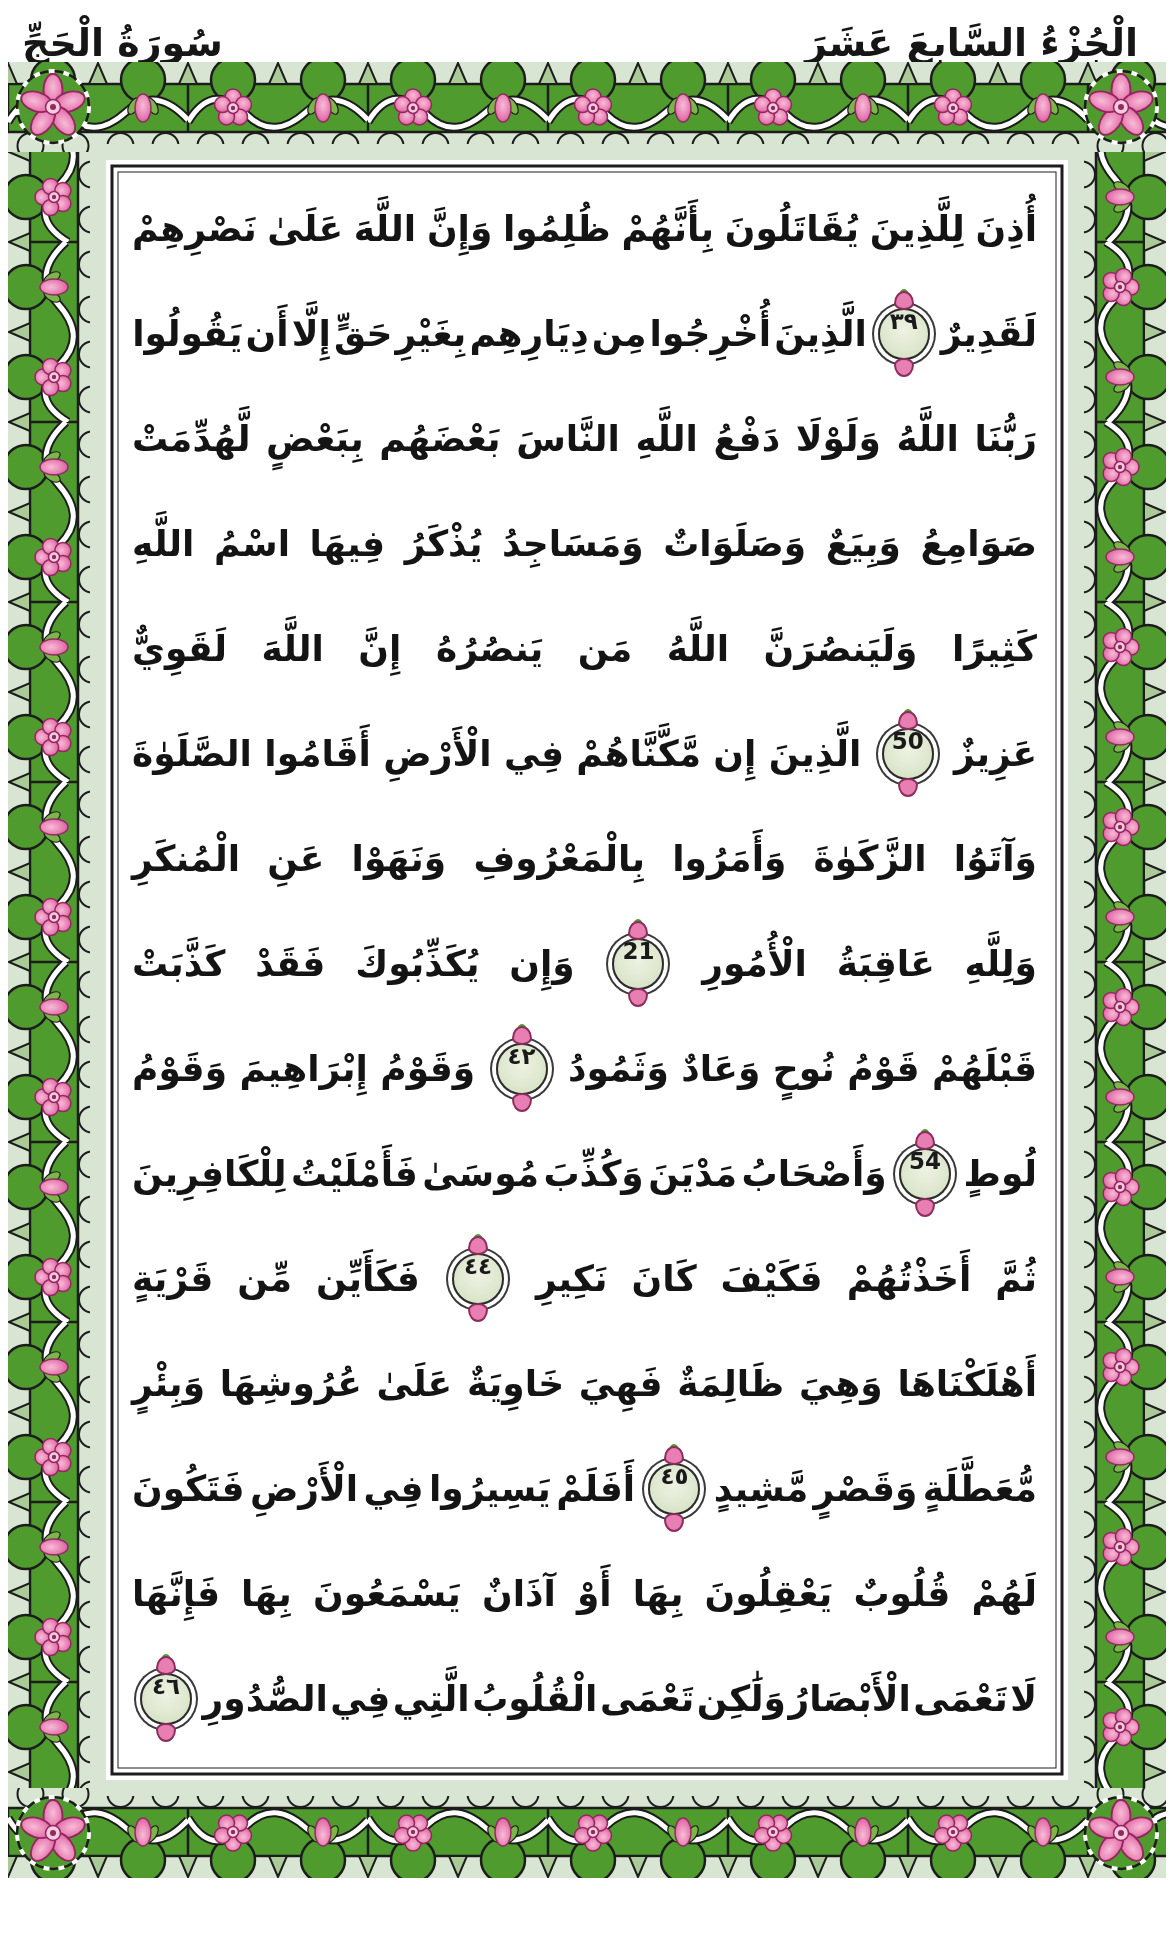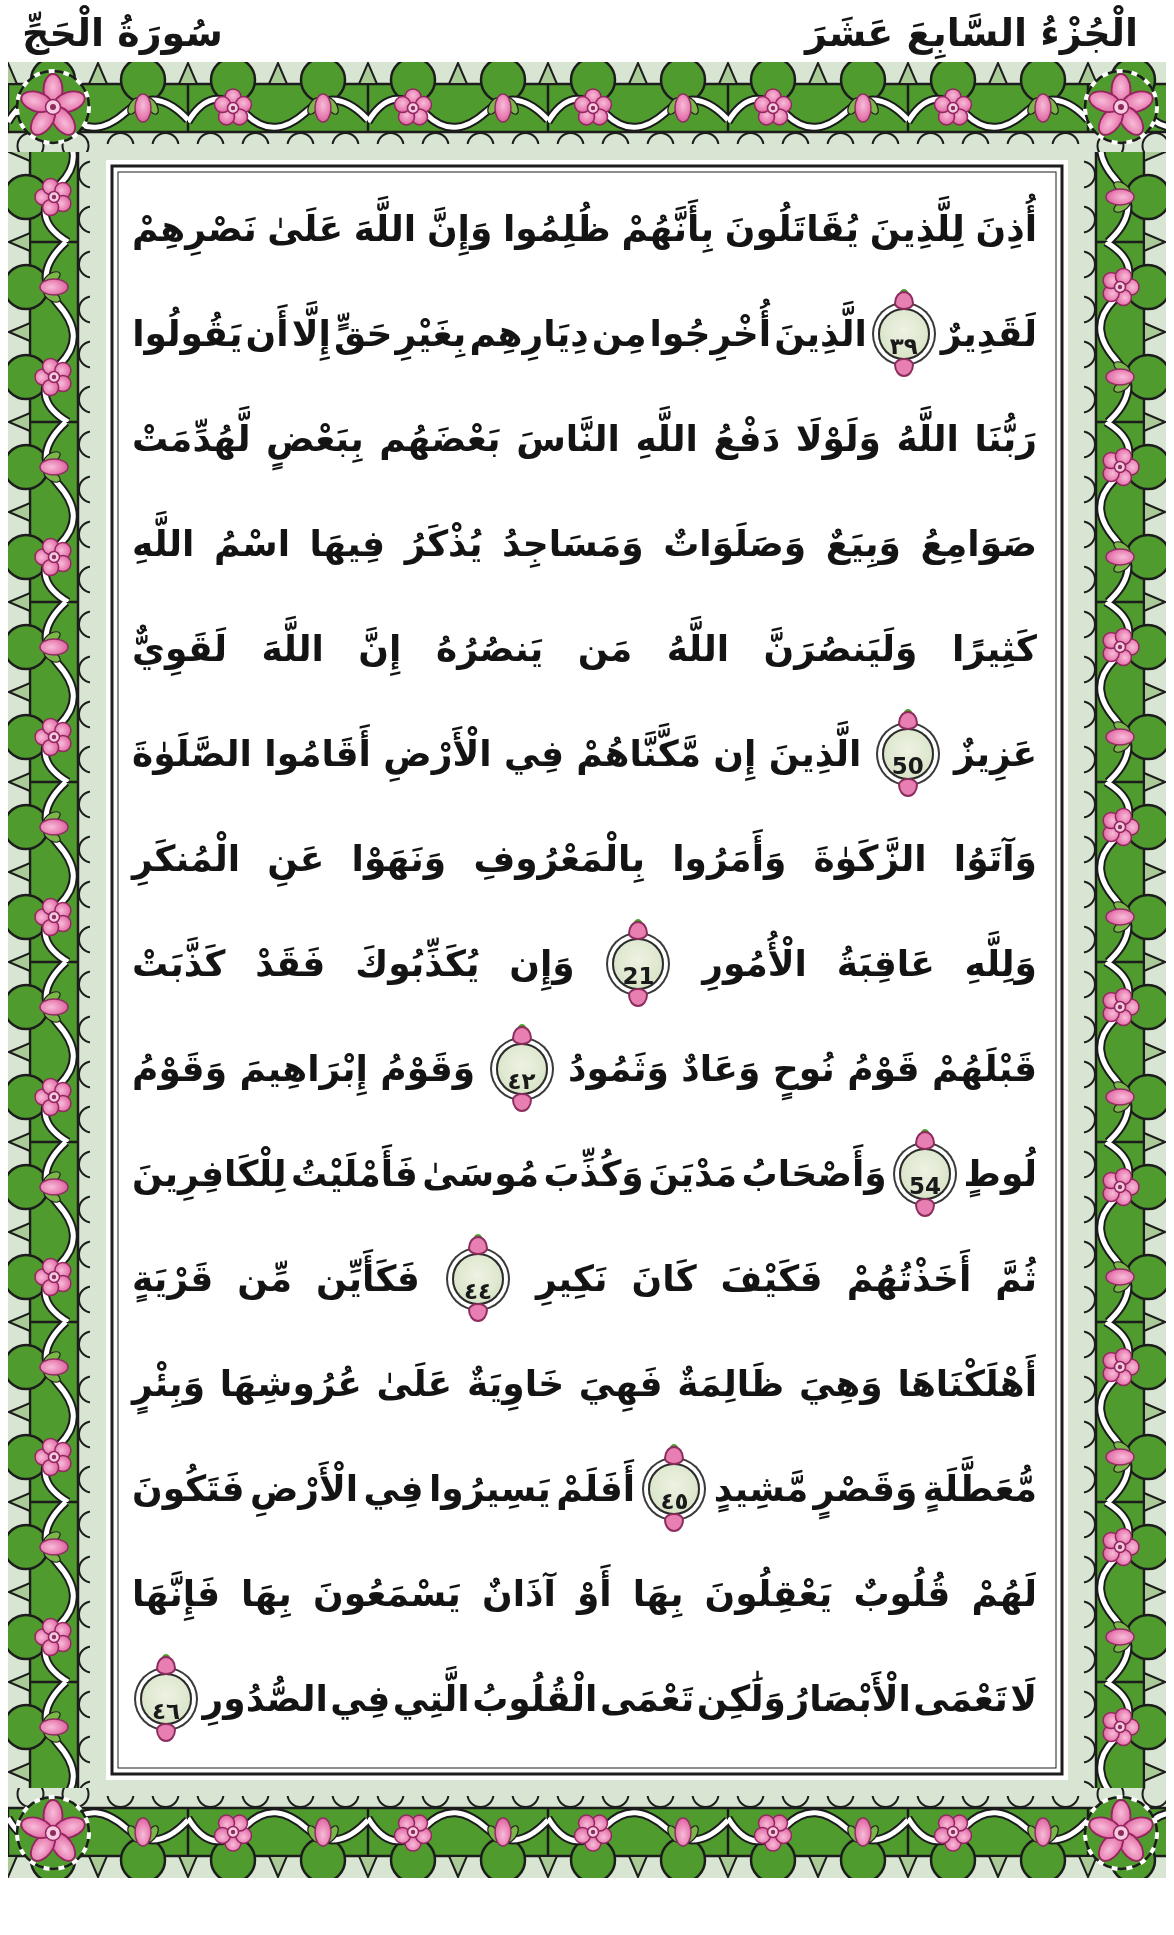--- a/index.html
+++ b/index.html
@@ -3,39 +3,39 @@
 <meta charset="utf-8">
 <style>
   html,body{margin:0;padding:0;}
   body{
     width:1174px;height:1935px;position:relative;overflow:hidden;
     background:#ffffff;color:#161616;
     font-family:"DejaVu Sans", sans-serif;
   }
   
   .runhead{
-    position:absolute;top:2px;height:62px;display:flex;align-items:center;
+    position:absolute;top:12px;height:62px;display:flex;align-items:center;
     font-size:38px;font-weight:700;letter-spacing:0;white-space:nowrap;
   }
   .runhead.juz{right:36px;}
   .runhead.surah{left:22px;}
   
   .frame-svg{position:absolute;left:8px;top:62px;}
   
   .text-block{
     position:absolute;left:132px;top:176px;width:905px;
   }
   .qline{
     display:flex;direction:rtl;justify-content:space-between;align-items:center;
     height:105px;font-size:36px;font-weight:700;color:#141414;
   }
   .qword{flex:none;white-space:pre;}
   
   .ayah-marker{
-    position:relative;flex:none;display:inline-flex;align-items:flex-end;justify-content:center;
+    position:relative;flex:none;display:inline-flex;align-items:flex-start;justify-content:center;
     width:48px;height:48px;border-radius:50%;
     background:radial-gradient(circle at 50% 42%, #eef2e2 0%, #dfe8d0 55%, #cfddba 100%);
     border:2px solid #2b2b2b;
     box-shadow:0 0 0 4px #ffffff, 0 0 0 6px #3a3a3a;
     margin:0 8px;
   }
   .ayah-marker::before{
     content:"";position:absolute;top:-19px;left:50%;transform:translateX(-50%);
     width:16px;height:15px;background:#e87fb2;border:2px solid #8c2d5e;
     border-radius:50% 50% 50% 50% / 64% 64% 36% 36%;

